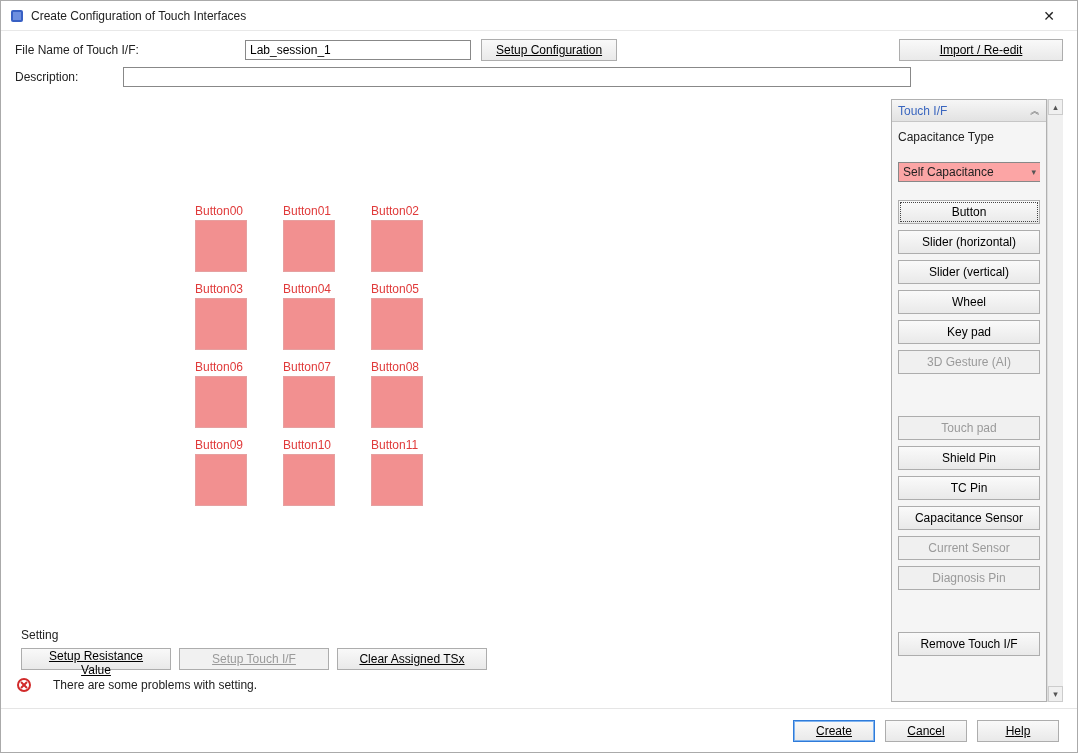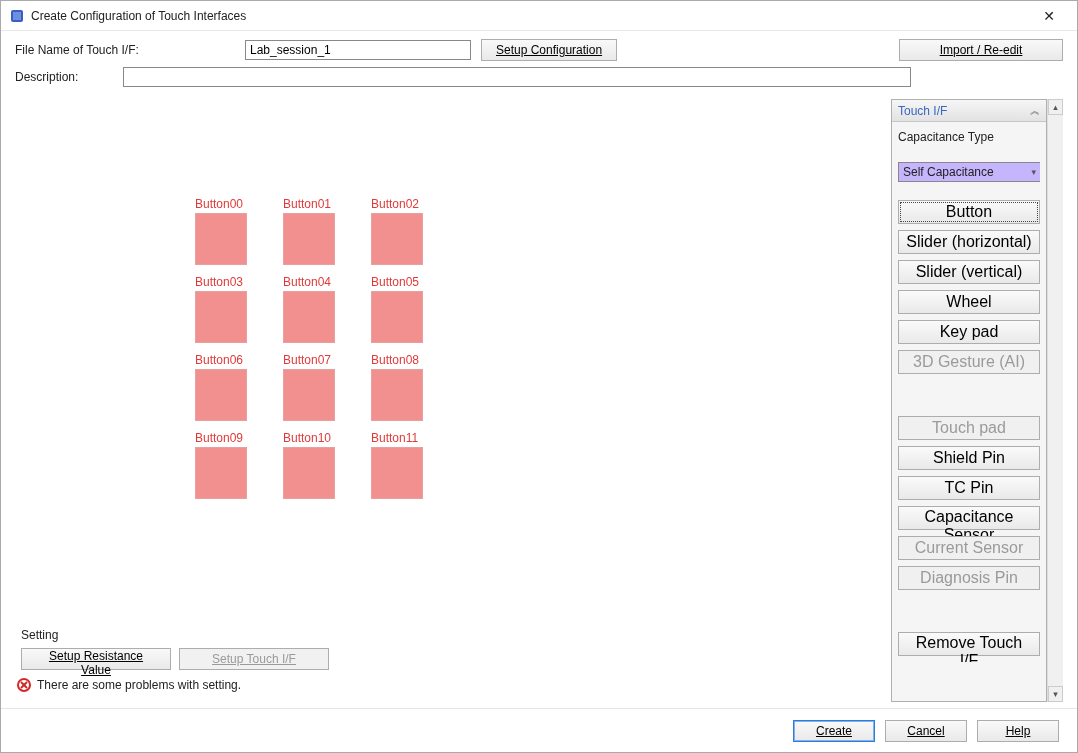--- a/index.html
+++ b/index.html
@@ -17,40 +17,40 @@
   .fn-input { width:226px; }
   .desc-input { flex:1; max-width:788px; }
   .btn { height:22px; padding:0 14px; border:1px solid #adadad; background:linear-gradient(#f9f9f9,#e9e9e9); font-family:inherit; font-size:12px; cursor:pointer;text-decoration:underline; }
   .btn.import { margin-left:auto; width:164px; }
   .workspace-row { flex:1; display:flex; min-height:0; padding:0 14px 6px 14px; gap:6px; }
   .canvas-col { flex:1; display:flex; flex-direction:column; min-width:0; }
   .canvas { flex:1; border:none; position:relative; background:#fff;
     background-image: radial-gradient(#d8d8d8 0.7px, transparent 0.7px);
     background-size:4px 4px; background-position:0 0;
   }
-  .pad-grid { position:absolute; left:180px; top:98px; display:grid; grid-template-columns:repeat(3, 70px); column-gap:18px; row-gap:10px; }
+  .pad-grid { position:absolute; left:180px; top:105px; display:grid; grid-template-columns:repeat(3, 70px); column-gap:18px; row-gap:10px; }
   .pad-cell { width:70px; }
   .pad-label { color:#e03a3a; font-size:12px; text-align:left; margin-bottom:2px; }
   .pad { width:52px; height:52px; background:#f29090; border:1px solid #e6a0a0; }
   .setting-box { margin-top:20px; border:none; padding:2px 0 8px 0; }
   .setting-title { font-size:12px; margin:2px 0 6px 6px; }
   .setting-btns { display:flex; gap:8px; padding-left:6px; }
   .setting-btns .btn { width:150px; }
   .btn.disabled { color:#9a9a9a; background:#f1f1f1; cursor:default; }
-  .status-row { display:flex; align-items:center; gap:6px; padding:4px 2px 2px 2px; margin-top:4px; }
+  .status-row { display:flex; align-items:center; gap:22px; padding:4px 2px 2px 2px; margin-top:4px; }
   .err-icon { width:14px; height:14px; }
   .right-panel-wrap { width:172px; display:flex; }
   .right-panel { flex:1; border:1px solid #b0b0b0; background:#f5f5f5; display:flex; flex-direction:column; }
   .panel-head { height:22px; background:linear-gradient(#f6f6f6,#e2e2e2); border-bottom:1px solid #c6c6c6; display:flex; align-items:center; padding:0 6px; font-size:12px; color:#3a66bf; }
   .panel-head .sp { margin-left:auto; color:#666; font-size:10px; }
   .panel-body { padding:6px 6px; display:flex; flex-direction:column; gap:18px; overflow:auto; }
   .panel-label { font-size:12px; margin-top:2px; }
-  .combo { height:20px; border:1px solid #888; background:#c4b5fd; display:flex; align-items:center; padding:0 4px; position:relative; cursor:pointer; border-right:none; }
+  .combo { height:20px; border:1px solid #888; background:#fca5a5; display:flex; align-items:center; padding:0 4px; position:relative; cursor:pointer; border-right:none; }
   .combo .caret { margin-left:auto; font-size:9px; color:#555; }
-  .pbtn { height:24px; border:1px solid #adadad; background:linear-gradient(#fafafa,#e9e9e9); font-size:16px; cursor:pointer; }
+  .pbtn { height:24px; border:1px solid #adadad; background:linear-gradient(#fafafa,#e9e9e9); font-size:12px; cursor:pointer; }
   .pbtn.selected { outline:1px dotted #444; outline-offset:-3px; }
   .pbtn.disabled { color:#9a9a9a; background:#f0f0f0; cursor:default; }
   .gap { height:6px; }
   .scroll-col { width:16px; background:#f0f0f0; border-left:1px solid #ddd; display:flex; flex-direction:column; }
   .scroll-arrow { height:16px; background:#f0f0f0; border:1px solid #ccc; font-size:9px; display:flex; align-items:center; justify-content:center; color:#555; cursor:pointer; }
   .scroll-track { flex:1; background:#f0f0f0; }
   .footer { height:44px; border-top:1px solid #e5e5e5; display:flex; align-items:center; justify-content:flex-end; gap:10px; padding:0 18px; }
   .footer .btn { width:82px; }
   .btn.primary { border:1px solid #2f7bd9; box-shadow:inset 0 0 0 1px #7fb3ef; }
   .underline-letter { text-decoration:underline; }
@@ -139,20 +139,21 @@
               <div class="pad"></div>
             </div>
           </div>
       </div>
 
       <div class="setting-box">
         <div class="setting-title">Setting</div>
         <div class="setting-btns">
           <button class="btn">Setup Resistance Value</button>
           <button class="btn disabled">Setup Touch I/F</button>
+          <button class="btn">Clear Assigned TSx</button>
         </div>
         <div class="status-row">
           <span class="err-icon">
             <svg width="14" height="14" viewBox="0 0 14 14">
                 <circle cx="7" cy="7" r="6" fill="#fff" stroke="#d12a2a" stroke-width="2"></circle>
                 <line x1="4" y1="4" x2="10" y2="10" stroke="#d12a2a" stroke-width="2"></line>
                 <line x1="10" y1="4" x2="4" y2="10" stroke="#d12a2a" stroke-width="2"></line>
               </svg>
           </span>
           <span>There are some problems with setting.</span>

